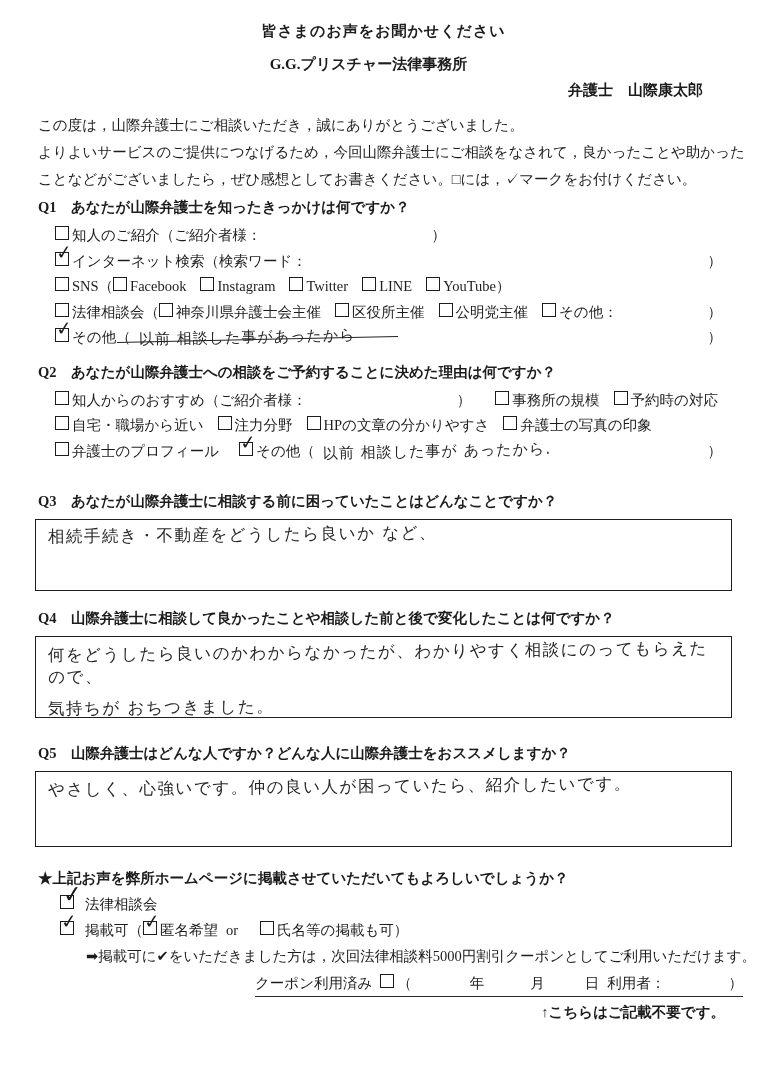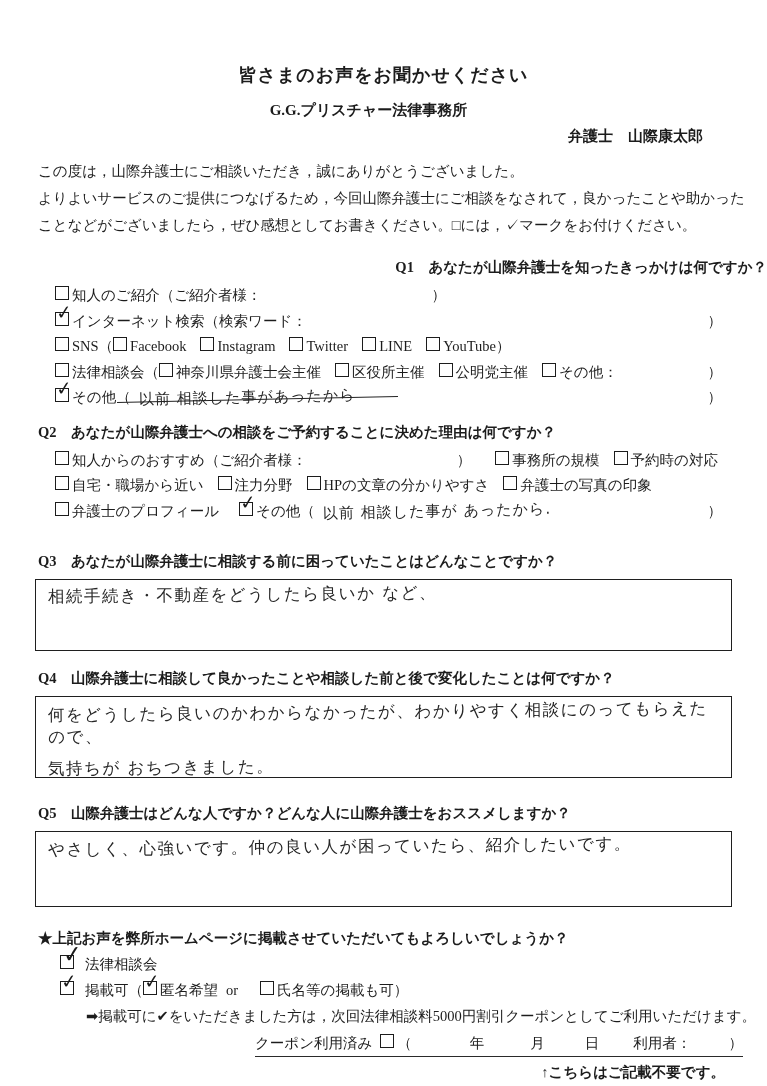--- a/index.html
+++ b/index.html
@@ -2,27 +2,27 @@
 <html lang="ja"><head>
 <meta charset="utf-8">
 <style>
   html,body { margin:0; padding:0; background:#e8e8e8; }
   .page {
     position:relative; width:767px; height:1086px; margin:0 auto;
     background:#ffffff; overflow:hidden;
     font-family:"Liberation Serif", serif;
     color:#1c1c1c; font-size:14.5px;
   }
-  .title { padding-top:22px; text-align:center; font-size:18px; font-weight:600; letter-spacing:1px;margin-top:41px; }
+  .title { padding-top:22px; text-align:center; font-size:15px; font-weight:600; letter-spacing:1px; }
   .firm   { text-align:center; padding-right:30px; margin-top:14px; font-size:15px; font-weight:600; }
   .lawyer { text-align:right; padding-right:64px; margin-top:7px;  font-size:15px; font-weight:600; }
   .intro  { margin:12px 20px 0 38px; line-height:1.85; font-weight:500; }
 
   .q-heading { margin-left:38px; font-weight:600; }
-  .mt-q1 { margin-top:20px;text-align:right; }
+  .mt-q1 { margin-top:6px; }
   .mt-q2 { margin-top:12px; }
   .mt-q3 { margin-top:28px; }
   .mt-q4 { margin-top:18px; }
   .mt-q5 { margin-top:26px; }
 
   .opts { margin:6px 45px 0 55px; }
   .opt-row { display:flex; align-items:baseline; line-height:25.5px; white-space:nowrap; }
 
   .cbx { position:relative; display:inline-block; width:12px; height:12px;
          border:1.4px solid #1c1c1c; vertical-align:-1px; margin-right:3px; flex:none; }
@@ -49,21 +49,21 @@
   .answer-box { margin:8px 35px 0 35px; border:1.6px solid #1f1f1f; padding:4px 12px; }
   .box-q3 { height:62px; } .box-q4 { height:72px;margin-top:8px; } .box-q5 { height:66px; }
   .ans-line2 { margin-top:12px; }
 
   .publish-q { margin:22px 0 0 38px; font-weight:600; }
   .publish-rows { margin:4px 45px 0 60px; }
   .publish-rows .opt-row { line-height:25.5px; }
   .coupon-note { margin:4px 10px 0 86px; font-weight:500; }
   .coupon-line { display:flex; align-items:baseline; margin:8px 20px 0 255px; width:488px;
                  border-bottom:1.6px solid #2a2a2a; padding-bottom:3px; white-space:nowrap;justify-content:center; }
-  .cl-y {margin-left:58px;} .cl-m {margin-left:46px;} .cl-d {margin-left:40px;} .cl-u {margin-left:34px;}
+  .cl-y {margin-left:58px;} .cl-m {margin-left:46px;} .cl-d {margin-left:40px;} .cl-u {margin-left:8px;}
   .no-entry { text-align:right; margin:6px 42px 0 0; font-weight:600; } .fgap8 { margin-left:8px; }
   .lbl-sp { margin-right:8px; }
 </style>
 </head>
 <body>
 
 <div class="page">
 
   <div class="title">皆さまのお声をお聞かせください</div>
   <div class="firm">G.G.プリスチャー法律事務所</div>

